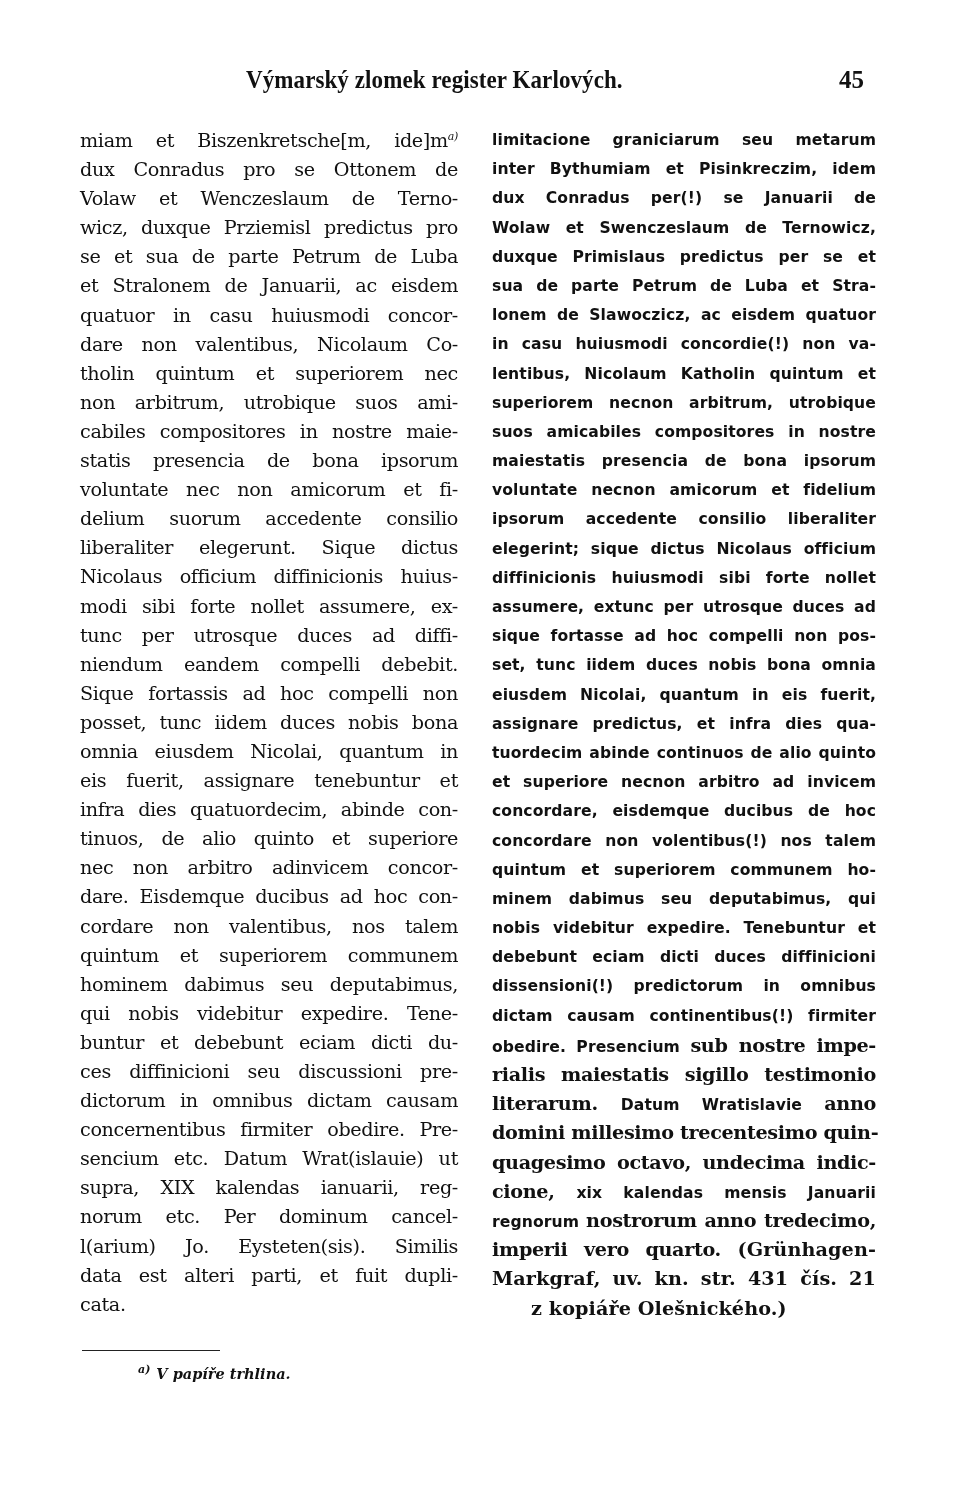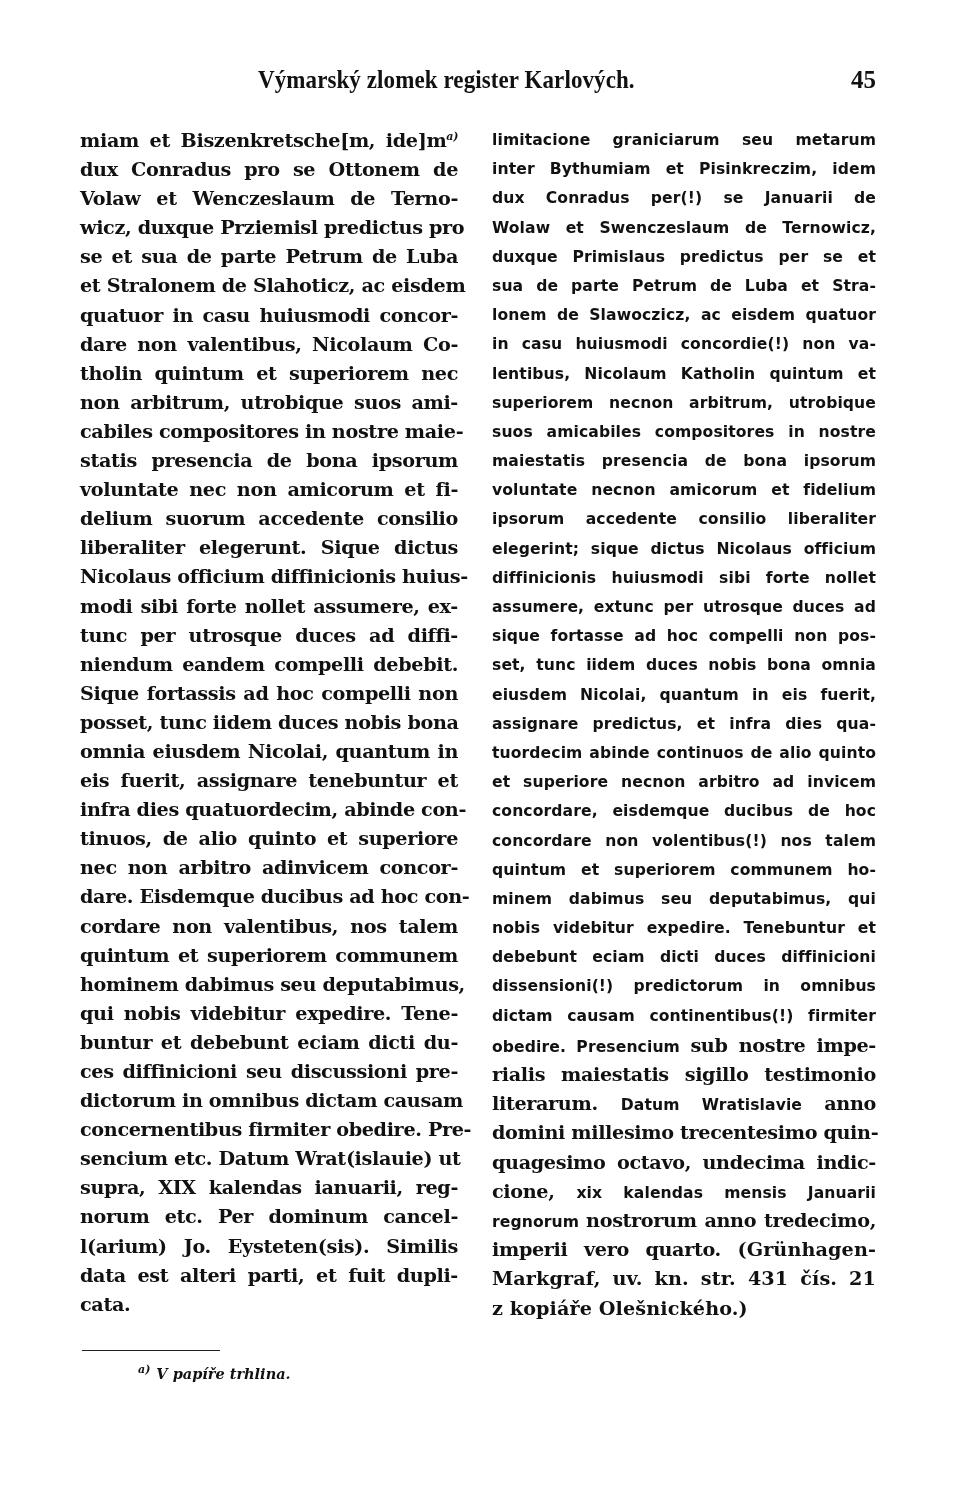--- a/index.html
+++ b/index.html
@@ -2,21 +2,21 @@
 <html><head>
 <meta charset="utf-8">
 <style>
   html, body { margin: 0; padding: 0; background: #ffffff; }
   body {
     width: 960px; height: 1511px; position: relative; overflow: hidden;
     color: #111111;
     font-family: "DejaVu Serif", "Liberation Serif", serif;
   }
   .header {
-    position: absolute; top: 66px; left: 80px; width: 796px; height: 36px;
+    position: absolute; top: 66px; left: 68px; width: 796px; height: 36px;
   }
   .header-title {
     position: absolute; left: 178px; top: 0;
     font-family: "Liberation Serif", "DejaVu Serif", serif;
     font-size: 25px; font-weight: bold; letter-spacing: 0.1px;
     transform: scaleX(0.92); transform-origin: left top;
     white-space: nowrap;
   }
   .header-page {
     position: absolute; right: 0; top: 0;
@@ -28,30 +28,30 @@
   }
   .col-right {
     position: absolute; left: 492px; top: 126px; width: 384px;
   }
   .line {
     display: block; white-space: nowrap; overflow: visible;
     text-align: justify; text-align-last: justify;
   }
   .col-left .line {
     font-family: "DejaVu Serif", serif;
-    font-size: 19.2px; font-weight: bold; height: 29.1px; line-height: 29.1px;
+    font-size: 19.2px; font-weight: normal; height: 29.1px; line-height: 29.1px;
     letter-spacing: -0.35px;
   }
   .col-left .line.last { text-align-last: left; }
   .col-right .line {
     font-family: "DejaVu Sans", "Liberation Sans", sans-serif;
     font-size: 15.6px; font-weight: bold; height: 29.2px; line-height: 29.2px;
     letter-spacing: 0.1px;
   }
-  .col-right .line.last { text-align-last: left; }
+  .col-right .line.last { text-align-last: left; margin-left: 39px; }
   .it { }
   sup.fn { font-size: 11px; font-style: italic; vertical-align: super; line-height: 0; }
   .fn-rule {
     position: absolute; left: 82px; top: 1350px; width: 138px; height: 0;
     border-top: 1.5px solid #222;
   }
   .footnote {
     position: absolute; left: 138px; top: 1363px;
     font-family: "DejaVu Serif", serif; font-style: italic; font-weight: bold;
     font-size: 14.5px; white-space: nowrap;
@@ -65,21 +65,21 @@
   <span class="header-title">Výmarský zlomek register Karlových.</span>
   <span class="header-page">45</span>
 </div>
 
 <div class="col-left" id="col-left">
     <span class="line">miam et Biszenkretsche[m, ide]m<sup class="fn">a)</sup></span>
     <span class="line">dux Conradus pro se Ottonem de</span>
     <span class="line">Volaw et Wenczeslaum de Terno-</span>
     <span class="line">wicz, duxque Prziemisl predictus pro</span>
     <span class="line">se et sua de parte Petrum de Luba</span>
-    <span class="line">et Stralonem de Slahoticz, ac eisdem</span>
+    <span class="line">et Stralonem de Januarii, ac eisdem</span>
     <span class="line">quatuor in casu huiusmodi concor-</span>
     <span class="line">dare non valentibus, Nicolaum Co-</span>
     <span class="line">tholin quintum et superiorem nec</span>
     <span class="line">non arbitrum, utrobique suos ami-</span>
     <span class="line">cabiles compositores in nostre maie-</span>
     <span class="line">statis presencia de bona ipsorum</span>
     <span class="line">voluntate nec non amicorum et fi-</span>
     <span class="line">delium suorum accedente consilio</span>
     <span class="line">liberaliter elegerunt. Sique dictus</span>
     <span class="line">Nicolaus officium diffinicionis huius-</span>

